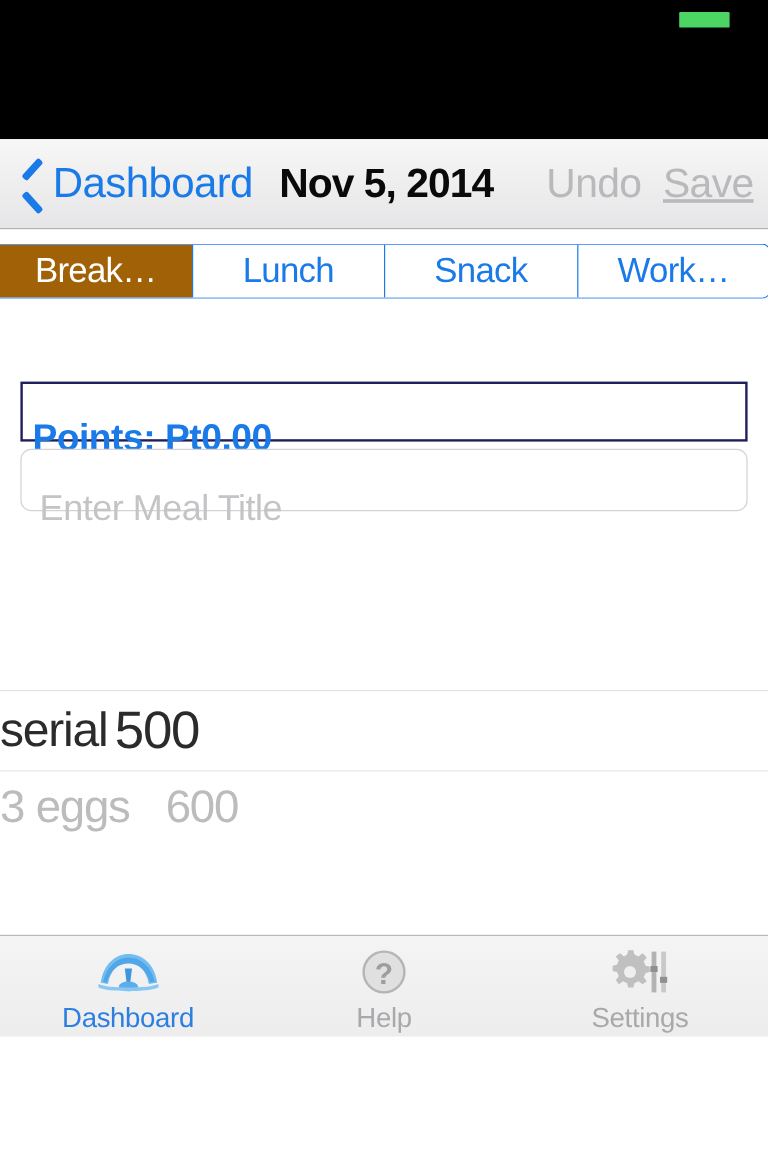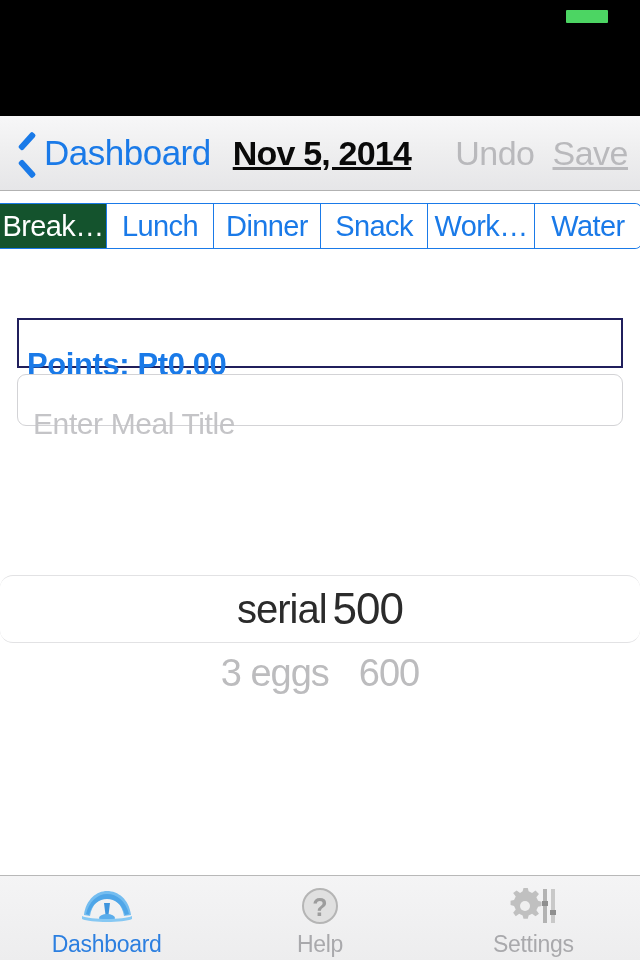--- a/index.html
+++ b/index.html
@@ -10,21 +10,21 @@
   body {
     width: 640px;
     height: 960px;
     overflow: hidden;
     font-family: "Liberation Sans", sans-serif;
     -webkit-font-smoothing: antialiased;
   }
   .screen {
     position: relative;
     width: 640px;
-    height: 960px;
+    height: 864px;
     background: #ffffff;
     overflow: hidden;
   }
 
   
   .device-bar {
     position: absolute;
     left: 0; top: 0;
     width: 640px;
     height: 116px;
@@ -91,21 +91,20 @@
     margin-left: 4px;
     white-space: nowrap;
   }
   .nav-title {
     font-size: 34px;
     font-weight: bold;
     color: #0a0a0a;
     letter-spacing: -0.8px;
     margin-left: 22px;
     white-space: nowrap;
-    text-decoration: underline;
   }
   .nav-actions {
     margin-left: auto;
     display: flex;
     margin-right: 12px;
   }
   .nav-btn {
     font-size: 34px;
     color: #b9b9bc;
     letter-spacing: -0.5px;
@@ -140,21 +139,21 @@
     box-sizing: border-box;
     background: #ffffff;
     cursor: pointer;
     white-space: nowrap;
     overflow: hidden;
   }
   .segment:first-child {
     border-left: none;
   }
   .segment.selected {
-    background: #14532d;
+    background: #a16207;
     color: #ffffff;
   }
 
   
   .points-box {
     position: absolute;
     left: 17px;
     top: 318px;
     width: 606px;
     height: 50px;
@@ -202,24 +201,22 @@
     left: 0;
     top: 575px;
     width: 640px;
   }
   .entry-row {
     position: relative;
     height: 68px;
     border-top: 1px solid #e2e2e4;
     display: flex;
     align-items: center;
-    justify-content: center;
-    box-sizing: border-box;
-    background: #ffffff;
-    border-radius: 13px;
+    box-sizing: border-box;
+    background: #ffffff;
   }
   .entry-row.primary {
     border-bottom: 1px solid #e2e2e4;
   }
   .entry-name {
     font-size: 40px;
     letter-spacing: -1px;
     white-space: nowrap;
   }
   .entry-value {
@@ -297,24 +294,22 @@
     <div class="nav-title">Nov 5, 2014</div>
     <div class="nav-actions">
       <span class="nav-btn">Undo</span>
       <span class="nav-btn">Save</span>
     </div>
   </div>
 
   <div class="segmented">
     <div class="segment selected">Break…</div>
     <div class="segment">Lunch</div>
-    <div class="segment">Dinner</div>
     <div class="segment">Snack</div>
     <div class="segment">Work…</div>
-    <div class="segment">Water</div>
   </div>
 
   <div class="points-box">
     <span class="points-text">Points: Pt0.00</span>
   </div>
 
   <div class="meal-input">
     <span class="meal-input-placeholder">Enter Meal Title</span>
   </div>
 

